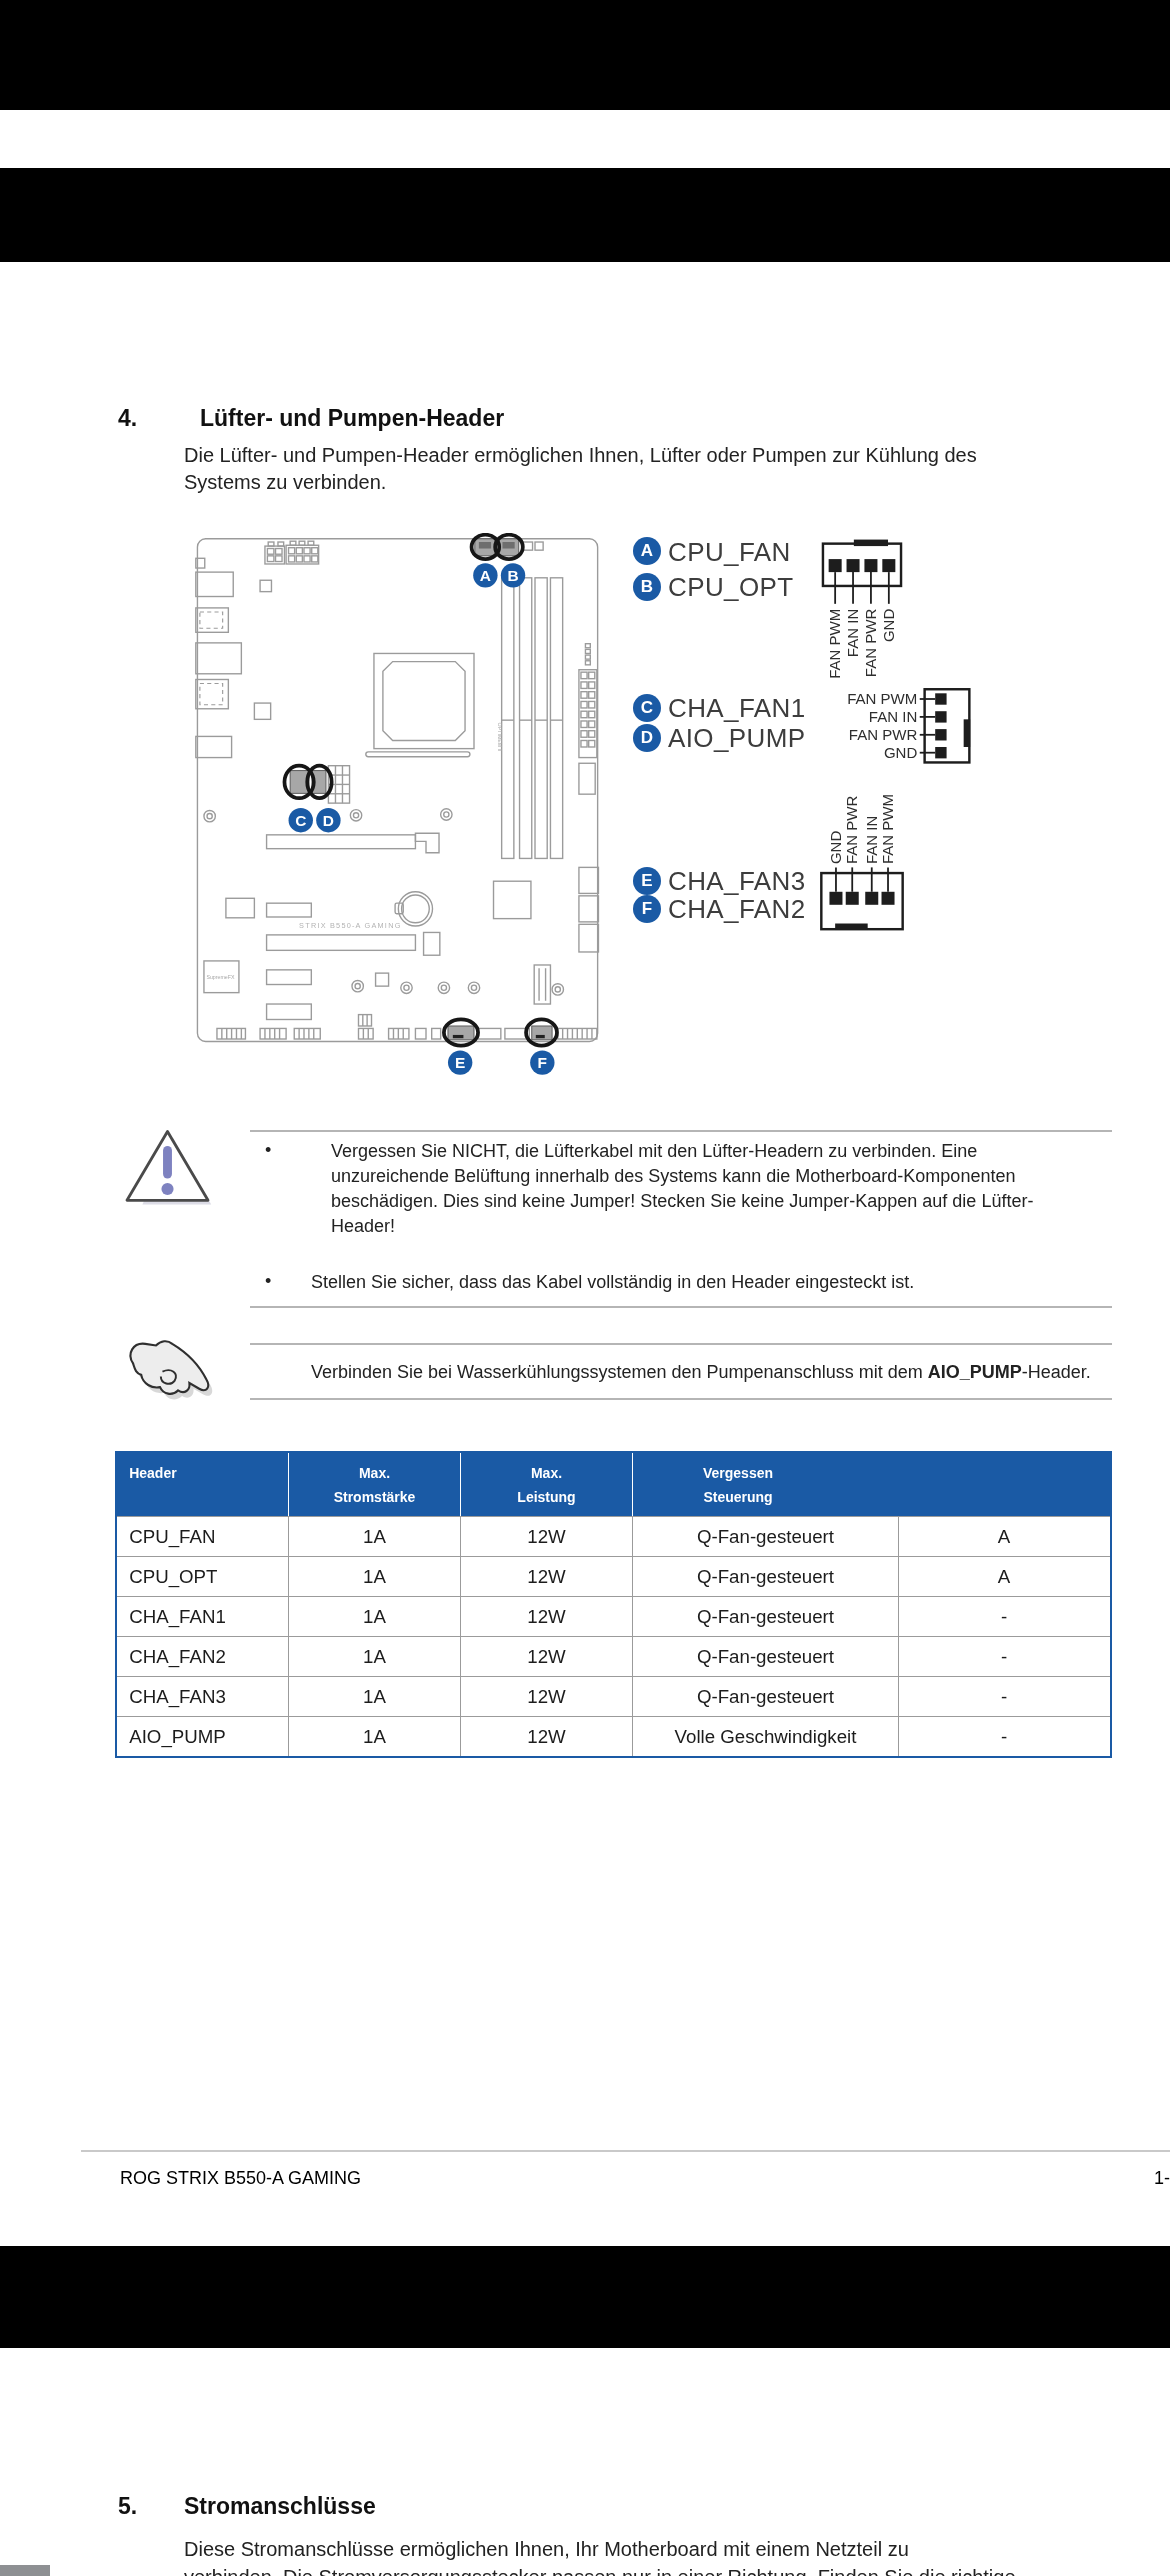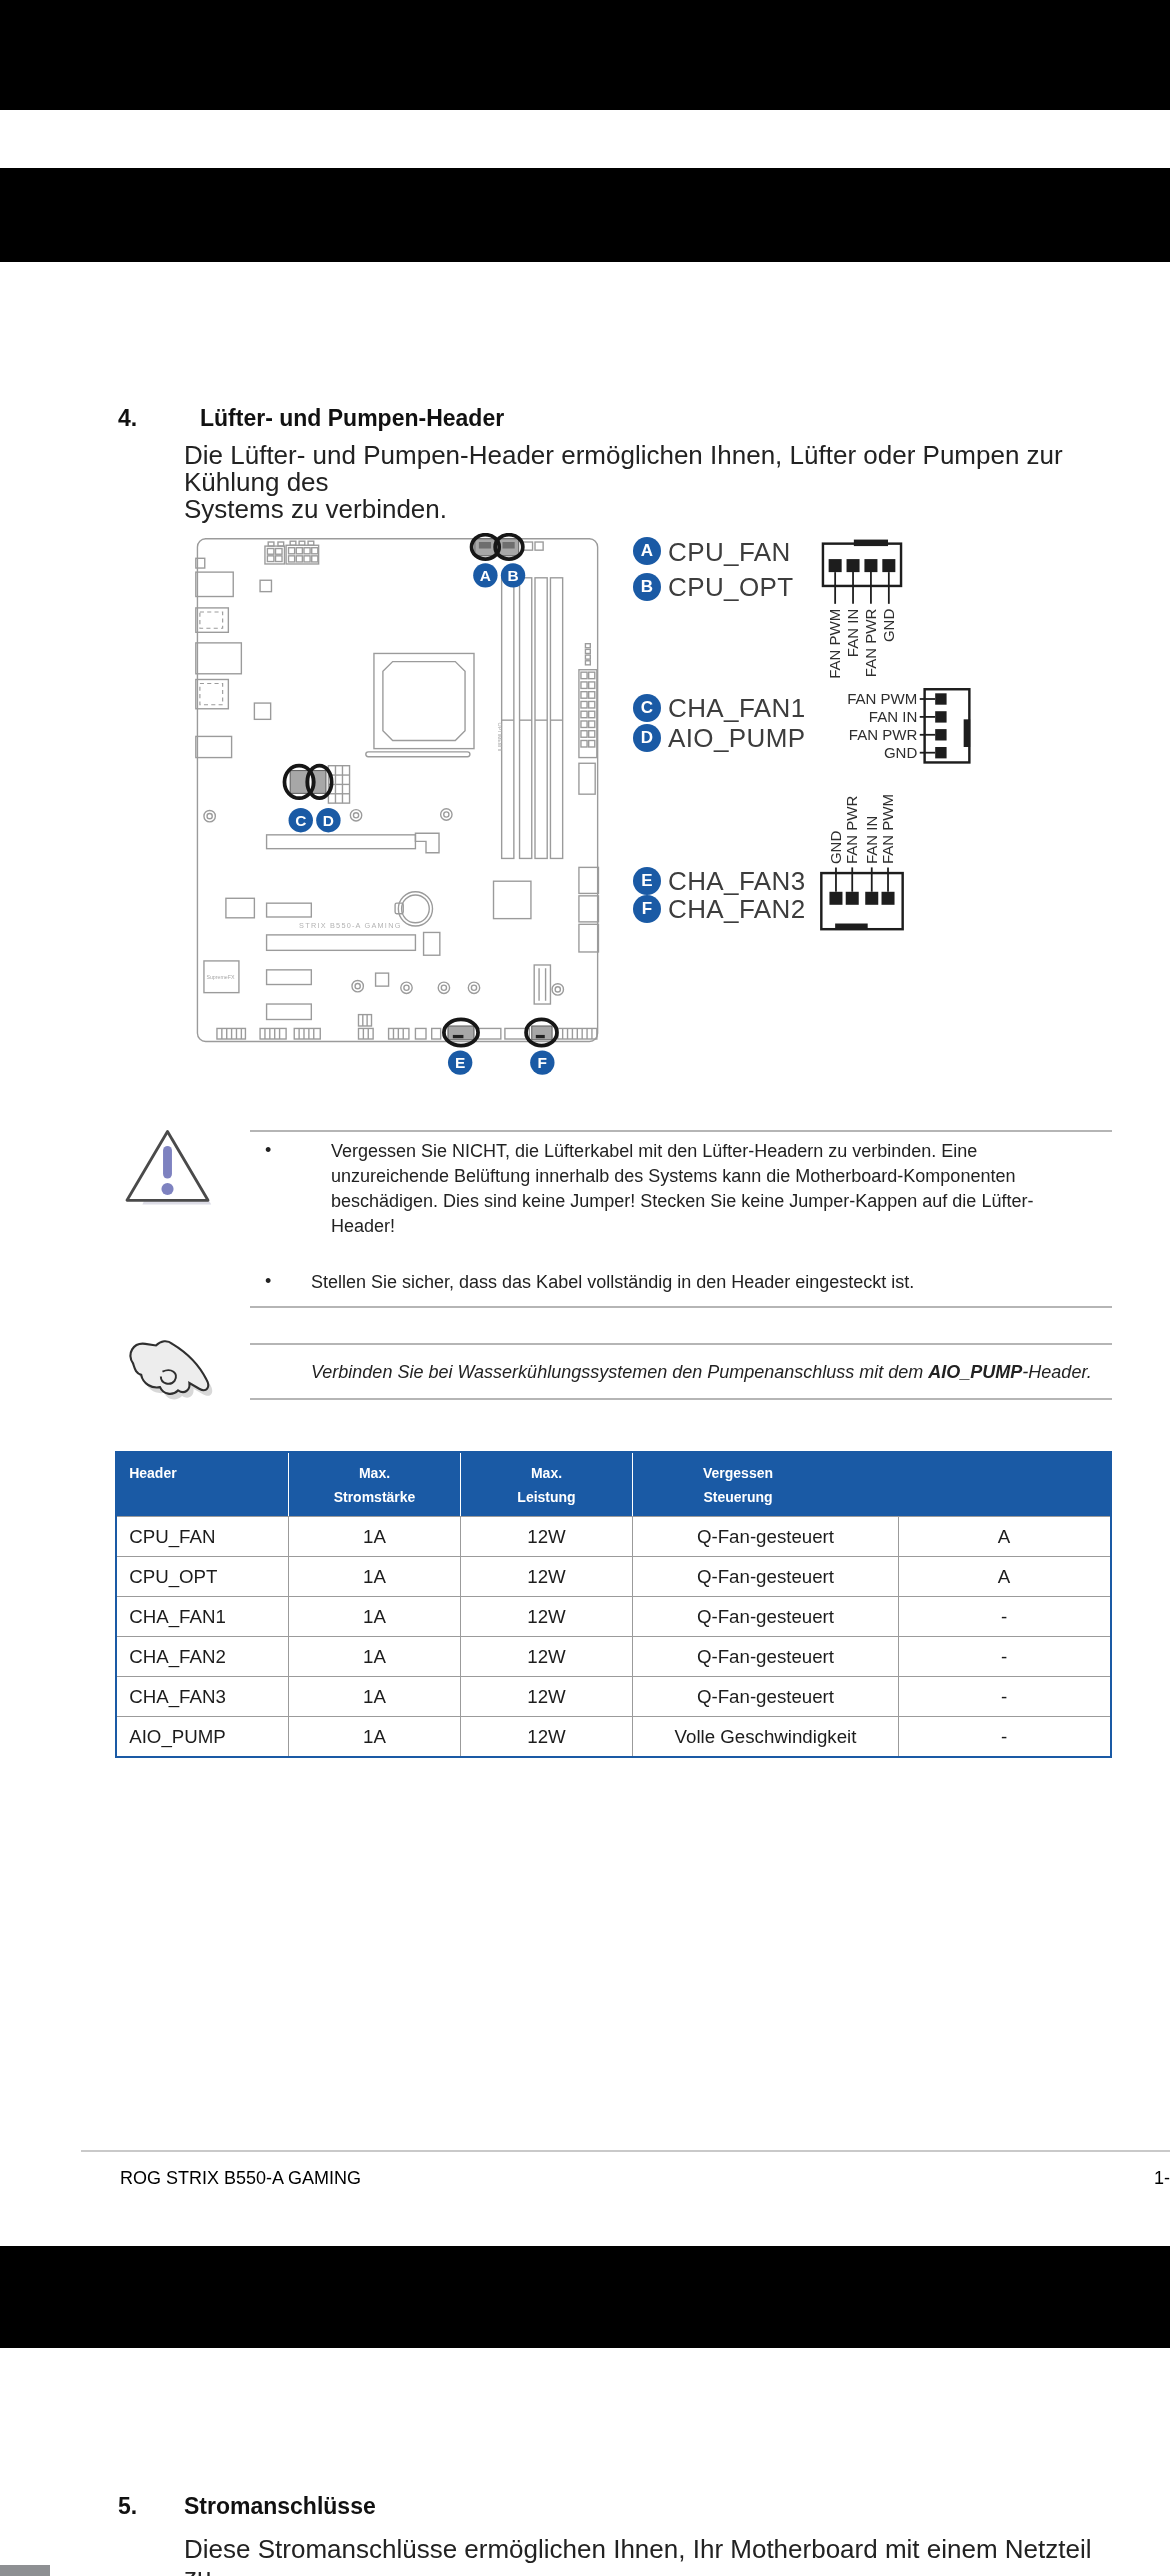--- a/index.html
+++ b/index.html
@@ -3,21 +3,21 @@
 <meta charset="utf-8">
 <style>
   html,body{margin:0;padding:0;}
   body{
     width:1171px;height:2576px;position:relative;background:#fff;
     font-family:"Liberation Sans",sans-serif;overflow:hidden;color:#1c1c1c;
   }
   .abs{position:absolute;}
   .bar{position:absolute;left:0;width:1171px;background:#000;}
   .h4num,.h4title{font-size:23px;font-weight:bold;color:#111;}
-  .bodytext{font-size:26px;line-height:27px;color:#222;white-space:pre-line;}
+  .bodytext{font-size:20px;line-height:27px;color:#222;white-space:pre-line;}
   .callout-circle{
     position:absolute;width:28px;height:28px;border-radius:50%;
     background:#1a5aa5;color:#fff;font-weight:bold;font-size:17px;
     display:flex;align-items:center;justify-content:center;
   }
   .callout-label{
     position:absolute;font-size:26px;line-height:30px;color:#3d3d3d;letter-spacing:0.4px;
   }
   .rule{position:absolute;height:1.6px;background:#b5b5b5;left:250px;width:862px;}
   .warn-item{position:absolute;left:311px;width:797px;font-size:18px;line-height:25px;color:#222;white-space:pre-line;}
@@ -365,21 +365,21 @@
 <div class="warn-bullet" style="top:1271px;">•</div>
 <div class="warn-item" style="top:1270px;">Stellen Sie sicher, dass das Kabel vollständig in den Header eingesteckt ist.</div>
 <div class="rule" style="top:1306px;"></div>
 
 <div class="rule" style="top:1343px;"></div>
 <svg class="abs" style="left:120px;top:1334px;" width="98" height="85" viewBox="0 0 120 104">
   <path transform="translate(5,7)" fill="#d8d8d8" d="M16,36 C8,24 16,10 31,12 L44,14 C50,8 58,7 64,12 C84,24 98,40 106,56 C111,65 106,72 97,67 L85,60 C86,69 79,74 71,69 C64,76 53,74 49,65 C39,67 28,61 26,50 C19,48 18,42 16,36 Z"></path>
   <path fill="#ededed" stroke="#2f2f2f" stroke-width="2.6" d="M16,36 C8,24 16,10 31,12 L44,14 C50,8 58,7 64,12 C84,24 98,40 106,56 C111,65 106,72 97,67 L85,60 C86,69 79,74 71,69 C64,76 53,74 49,65 C39,67 28,61 26,50 C19,48 18,42 16,36 Z"></path>
   <path fill="none" stroke="#2f2f2f" stroke-width="2.4" d="M52,46 C63,41 72,48 67,57 C62,64 50,61 50,52"></path>
 </svg>
-<div class="note-text" style="top:1360px;font-style:italic;"><span>Verbinden Sie bei Wasserkühlungssystemen den Pumpenanschluss mit dem </span><b>AIO_PUMP</b><span>-Header.</span></div>
+<div class="note-text" style="top:1360px;"><span>Verbinden Sie bei Wasserkühlungssystemen den Pumpenanschluss mit dem </span><b>AIO_PUMP</b><span>-Header.</span></div>
 <div class="rule" style="top:1398px;"></div>
 
 <div class="ftable">
   <div class="frow fhead">
     <div class="fcell c0">Header</div>
     <div class="fcell c1">Max.
 Stromstärke</div>
     <div class="fcell c2">Max.
 Leistung</div>
     <div class="fcell c4">Vergessen

